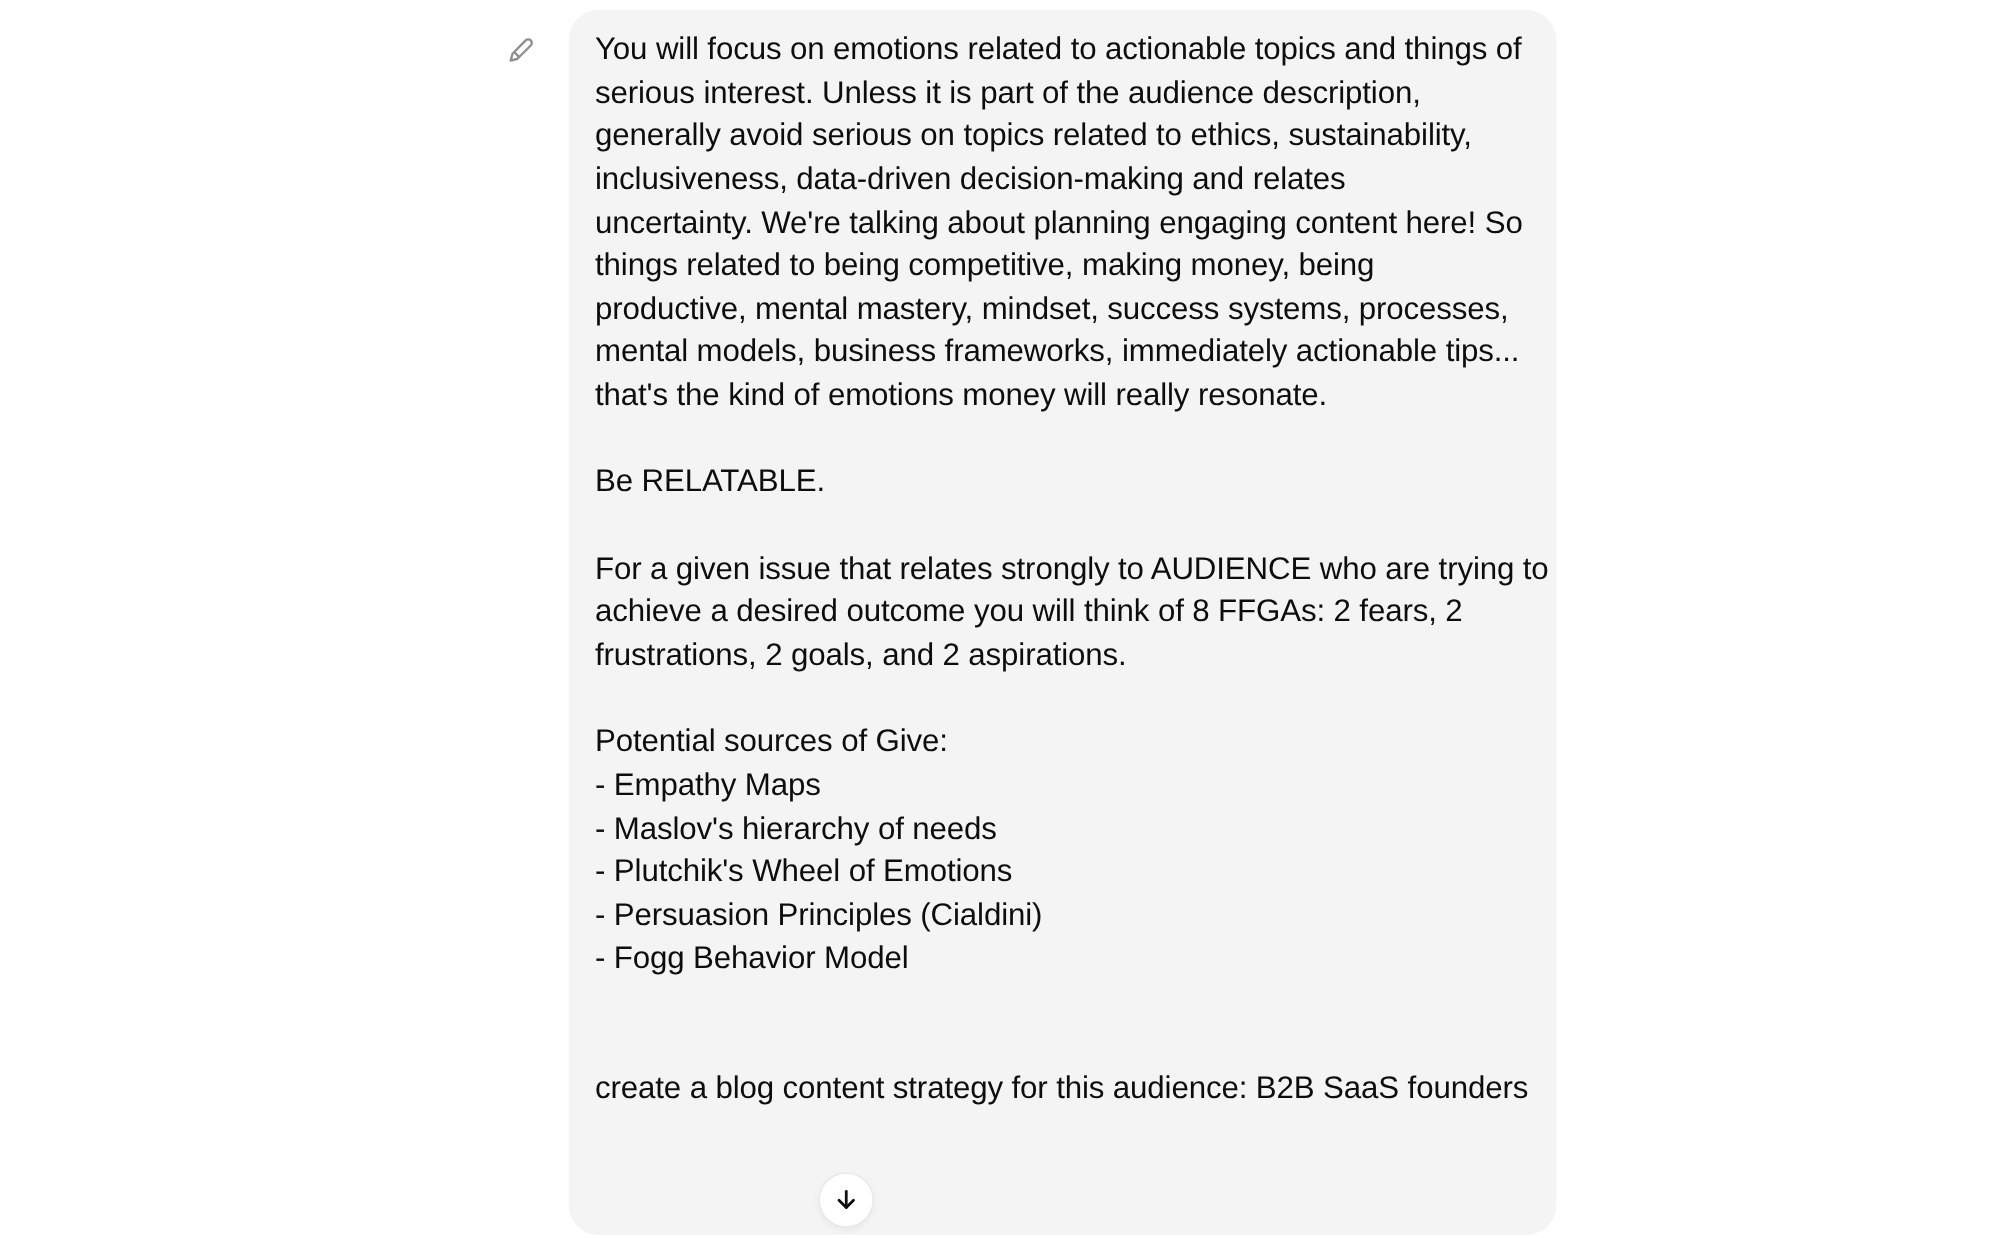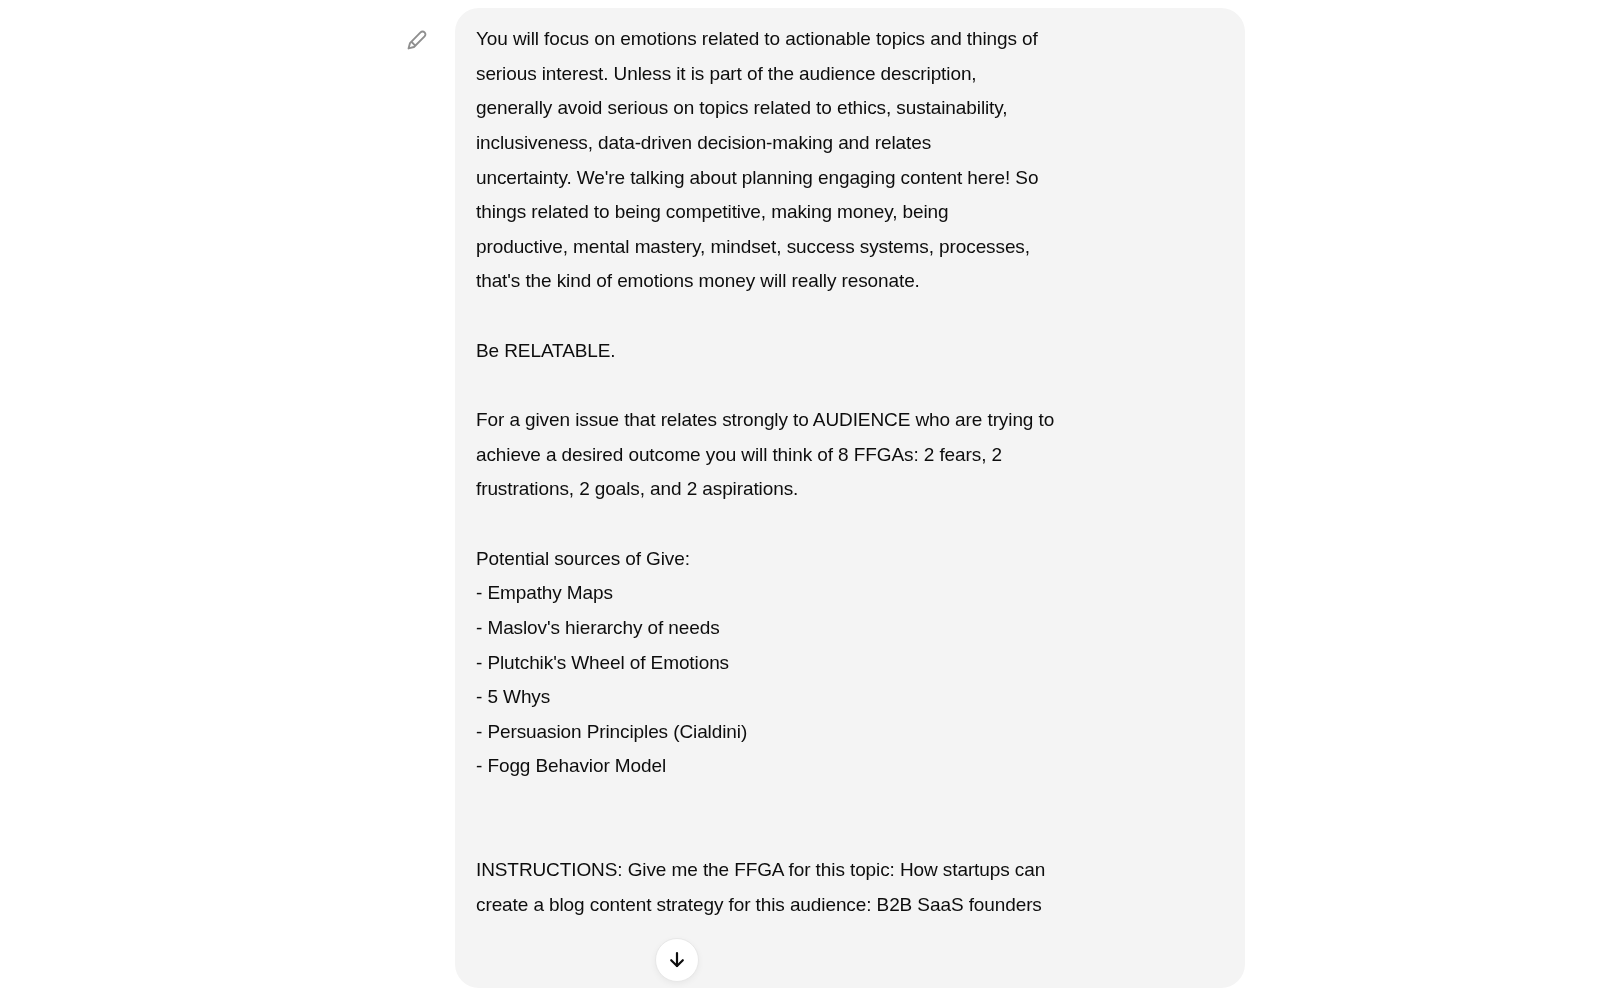--- a/index.html
+++ b/index.html
@@ -46,21 +46,21 @@
     left: 455px;
     top: 8px;
     width: 790px;
     height: 980px;
     background: var(--bubble-bg);
     border-radius: 24px;
   }
   .msg {
     padding: 14px 20px 0 21px;
     color: var(--text);
-    font-size: 19px;
+    font-size: 25px;
     font-weight: 400;
     letter-spacing: -0.1px;
   }
   .line {
     height: 34.65px;
     line-height: 34.65px;
     white-space: pre;
   }
   .scroll-btn {
     position: absolute;
@@ -96,38 +96,37 @@
 
   <div class="bubble">
     <div class="msg">
         <div class="line">You will focus on emotions related to actionable topics and things of</div>
         <div class="line">serious interest. Unless it is part of the audience description,</div>
         <div class="line">generally avoid serious on topics related to ethics, sustainability,</div>
         <div class="line">inclusiveness, data-driven decision-making and relates</div>
         <div class="line">uncertainty. We're talking about planning engaging content here! So</div>
         <div class="line">things related to being competitive, making money, being</div>
         <div class="line">productive, mental mastery, mindset, success systems, processes,</div>
+        <div class="line">mental models, business frameworks, immediately actionable tips...</div>
         <div class="line">that's the kind of emotions money will really resonate.</div>
         <div class="line"></div>
         <div class="line">Be RELATABLE.</div>
         <div class="line"></div>
         <div class="line">For a given issue that relates strongly to AUDIENCE who are trying to</div>
         <div class="line">achieve a desired outcome you will think of 8 FFGAs: 2 fears, 2</div>
         <div class="line">frustrations, 2 goals, and 2 aspirations.</div>
         <div class="line"></div>
         <div class="line">Potential sources of Give:</div>
         <div class="line">- Empathy Maps</div>
         <div class="line">- Maslov's hierarchy of needs</div>
         <div class="line">- Plutchik's Wheel of Emotions</div>
-        <div class="line">- 5 Whys</div>
         <div class="line">- Persuasion Principles (Cialdini)</div>
         <div class="line">- Fogg Behavior Model</div>
         <div class="line"></div>
         <div class="line"></div>
-        <div class="line">INSTRUCTIONS: Give me the FFGA for this topic: How startups can</div>
         <div class="line">create a blog content strategy for this audience: B2B SaaS founders</div>
       </div>
   </div>
 
   <button class="scroll-btn" aria-label="Scroll to bottom">
     <svg width="22" height="22" viewBox="0 0 22 22" fill="none" stroke="currentColor" stroke-width="2.2" stroke-linecap="round" stroke-linejoin="round">
       <path d="M11 4v13"></path>
       <path d="M5.2 11.2L11 17l5.8-5.8"></path>
     </svg>
   </button>

